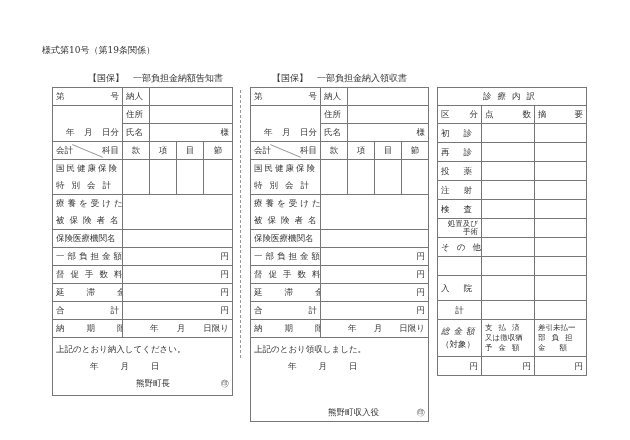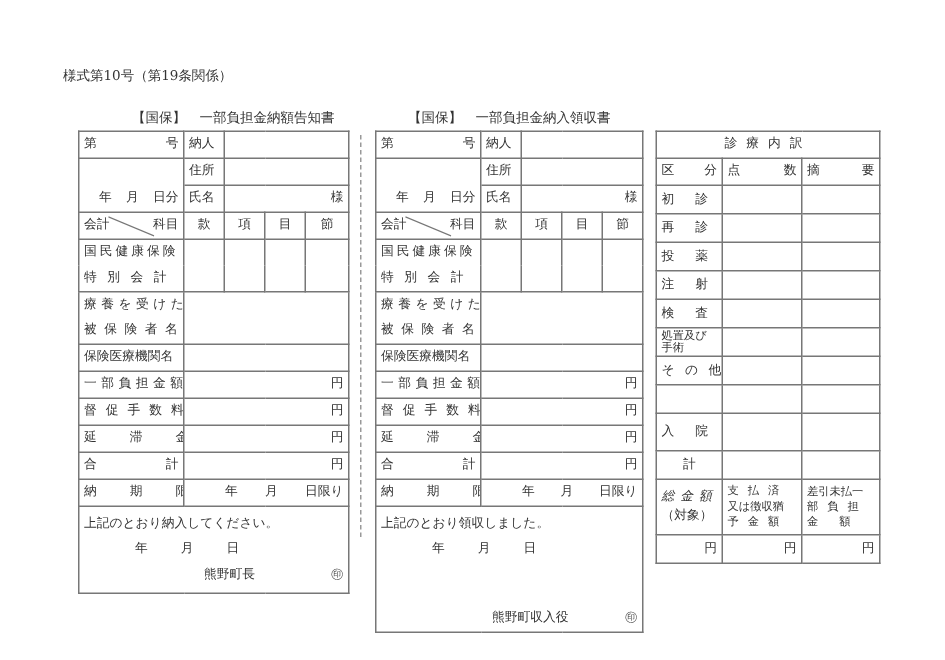--- a/index.html
+++ b/index.html
@@ -310,21 +310,21 @@
         <td style="height:18px;letter-spacing:14px;">注射</td>
         <td></td>
         <td></td>
       </tr>
   <tr>
         <td style="height:18px;letter-spacing:14px;">検査</td>
         <td></td>
         <td></td>
       </tr>
   <tr>
-        <td class="small" style="height:18px;white-space:normal;word-break:break-all;">処置及び手術</td>
+        <td class="small" style="height:18px;white-space:normal;word-break:break-all;text-align:right;">処置及び手術</td>
         <td></td>
         <td></td>
       </tr>
   <tr>
         <td style="height:18px;letter-spacing:7px;">その他</td>
         <td></td>
         <td></td>
       </tr>
   <tr>
         <td style="height:18px;"></td>

